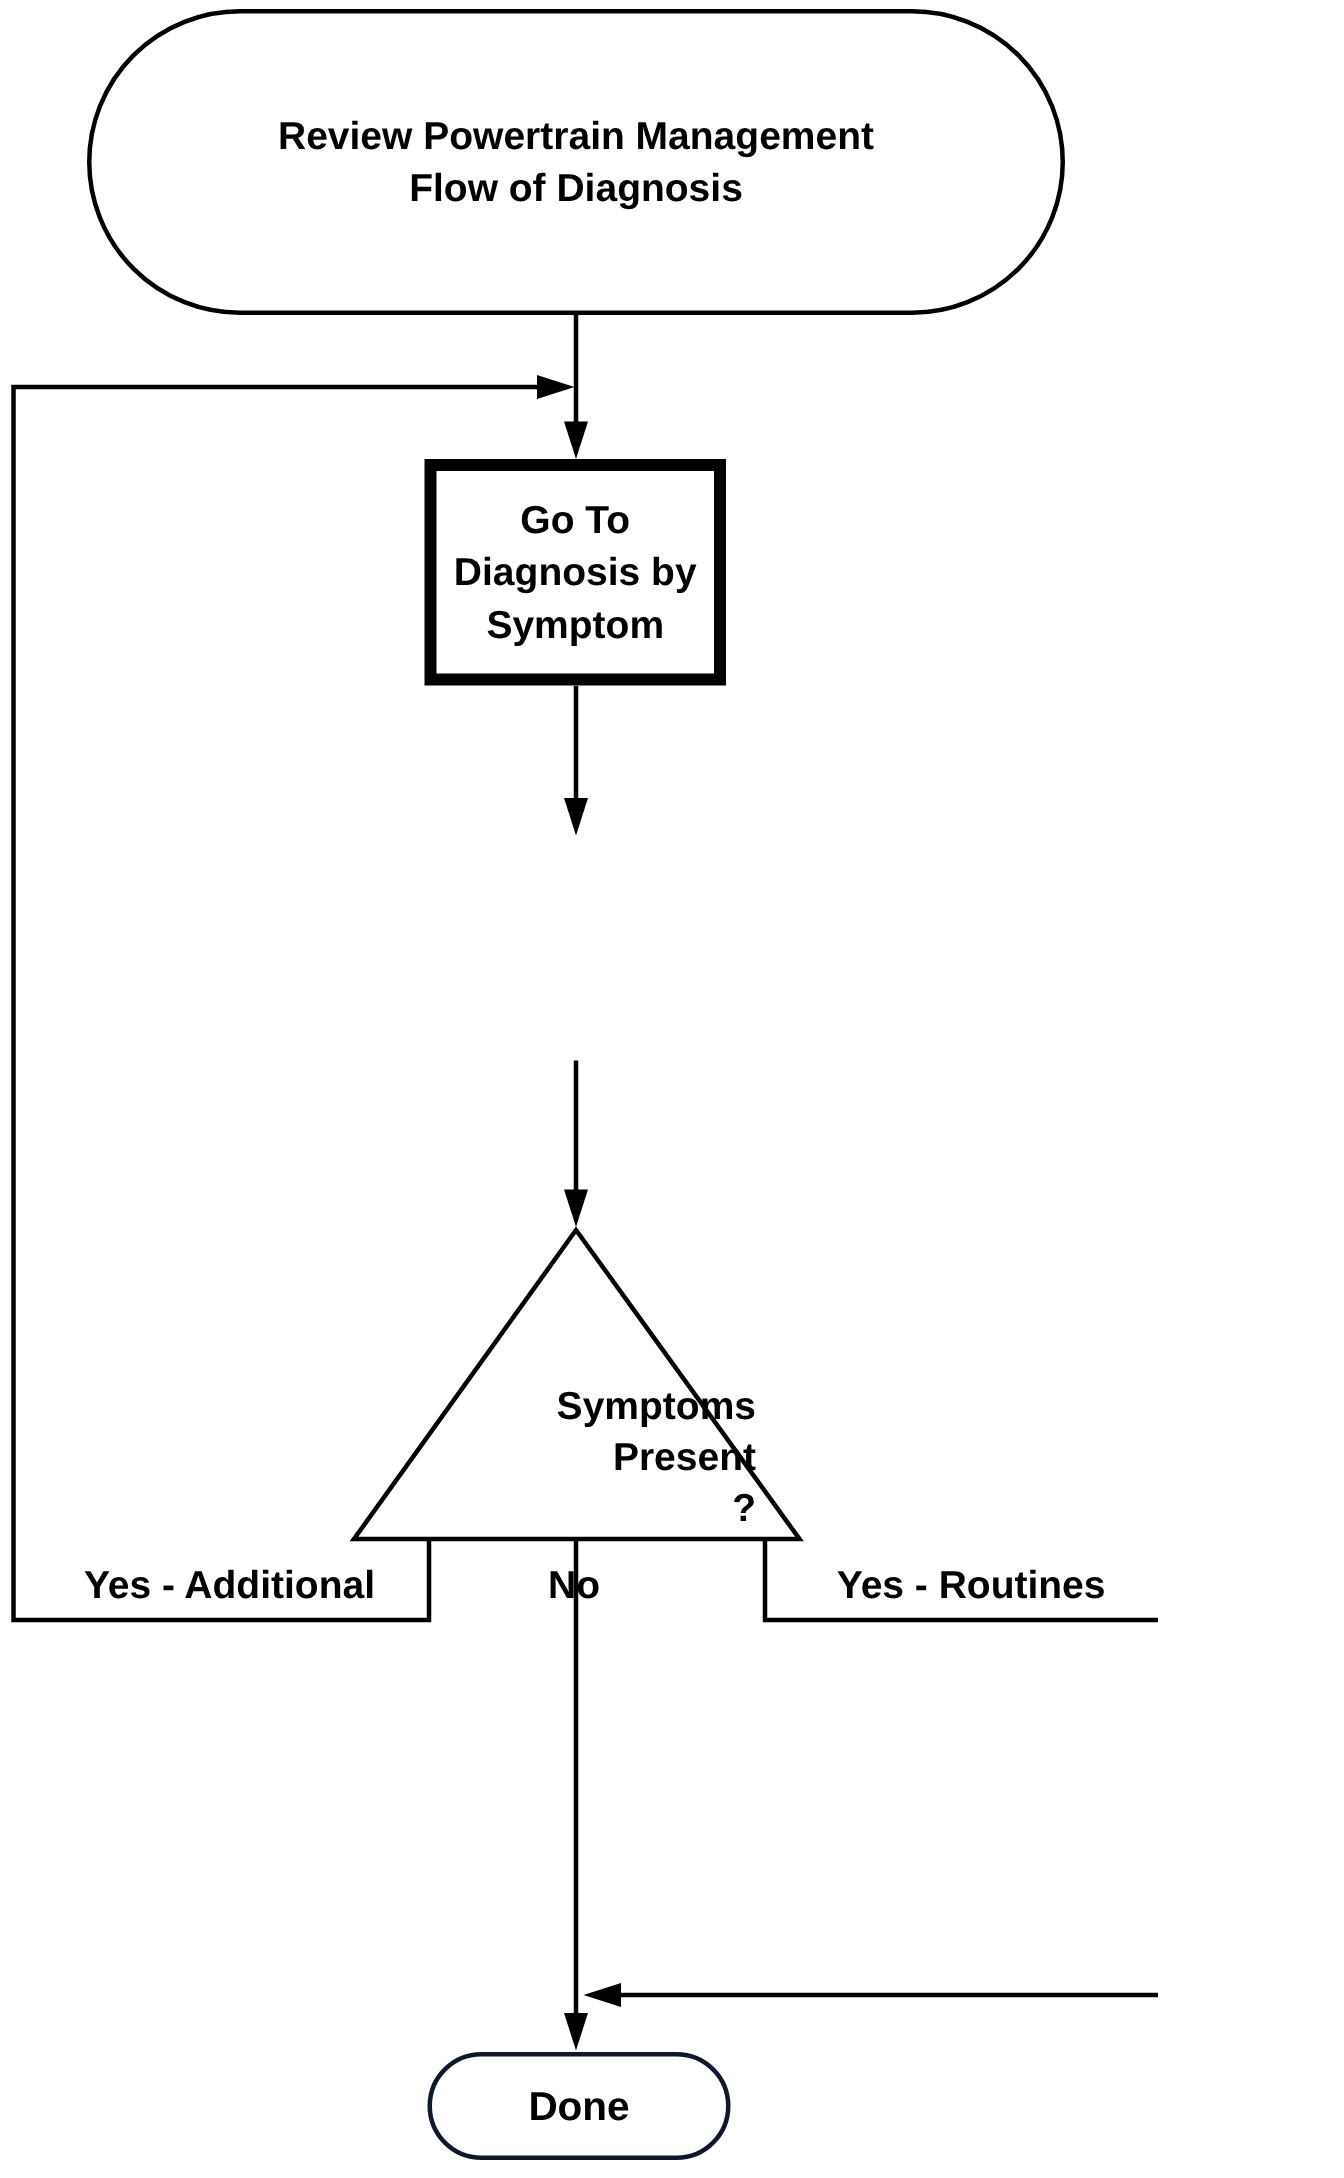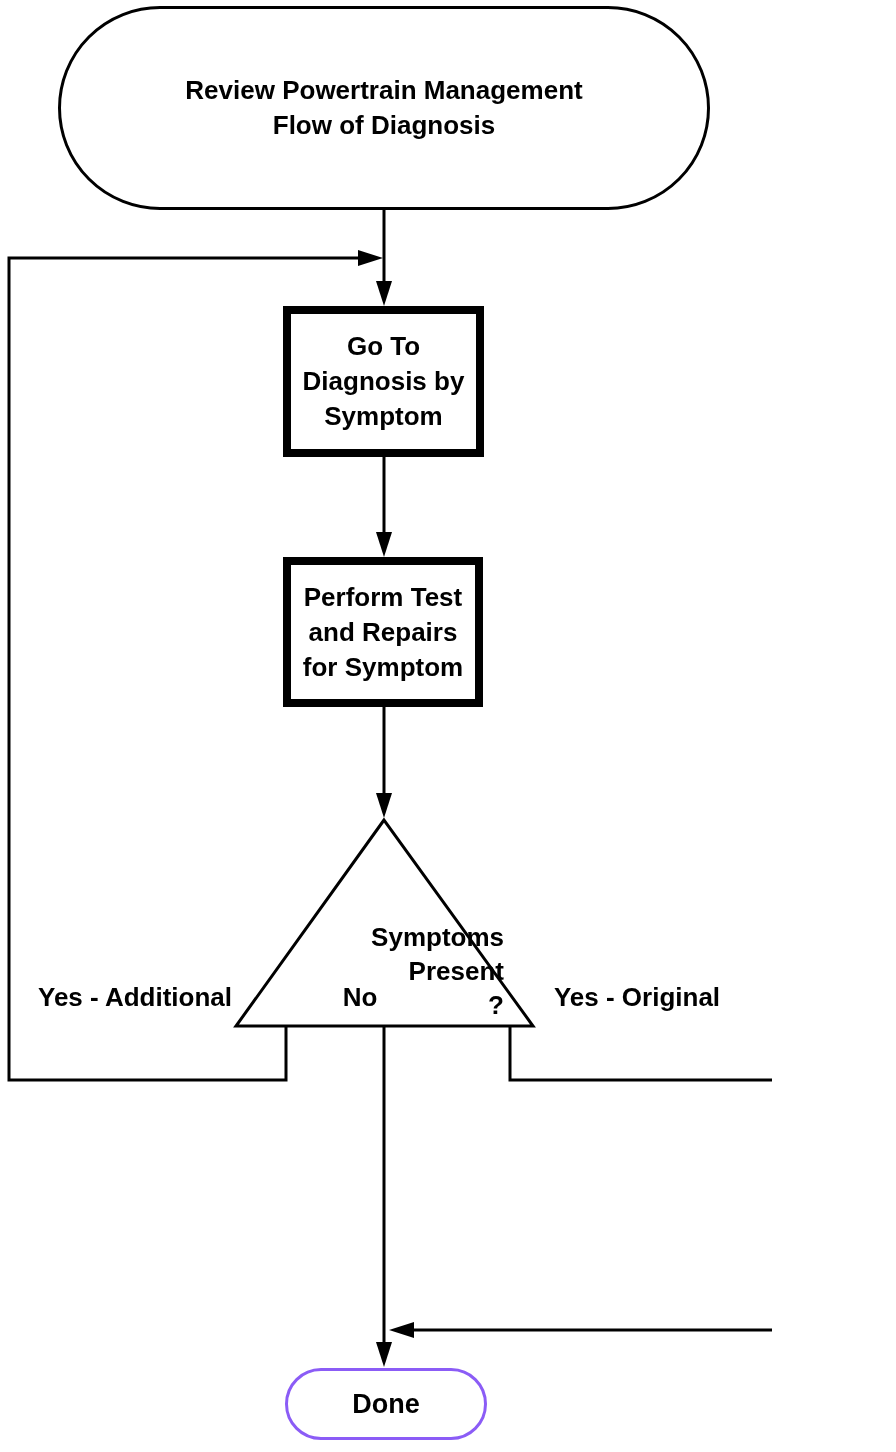--- a/index.html
+++ b/index.html
@@ -67,28 +67,28 @@
     width: 240px;
     text-align: right;
     white-space: pre-line;
     font-size: 26px;
     line-height: 34px;
     background: transparent;
   }
   .terminator-done {
     left: 285px; top: 1368px;
     width: 202px; height: 72px;
-    border: 3px solid #8b5cf6;
+    border: 3px solid #0f172a;
     border-radius: 36px;
     font-size: 27px;
   }
   .edge-label {
     position: absolute;
-    top: 983px;
-    text-align: center;
+    top: 1042px;
+    text-align: right;
     font-size: 26px;
     line-height: 28px;
   }
   .edge-label-yes-additional { left: 20px;  width: 230px; }
   .edge-label-no             { left: 320px; width: 80px;  }
   .edge-label-yes-original   { left: 537px; width: 200px; }
 </style>
 </head>
 <body>
 
@@ -124,34 +124,29 @@
     <span>Review Powertrain Management
 Flow of Diagnosis</span>
   </div>
 
   <div class="node process box-diagnosis">
     <span>Go To
 Diagnosis by
 Symptom</span>
   </div>
 
-  <div class="node process box-perform">
-    <span>Perform Test
-and Repairs
-for Symptom</span>
-  </div>
 
   <div class="decision-label">Symptoms
 Present
 ?</div>
 
   <div class="edge-label edge-label-yes-additional">Yes - Additional</div>
 
   <div class="edge-label edge-label-no">No</div>
 
-  <div class="edge-label edge-label-yes-original">Yes - Original</div>
+  <div class="edge-label edge-label-yes-original">Yes - Routines</div>
 
 
   <div class="node terminator-done">
     <span>Done</span>
   </div>
 
 </div>
 
 </body></html>

